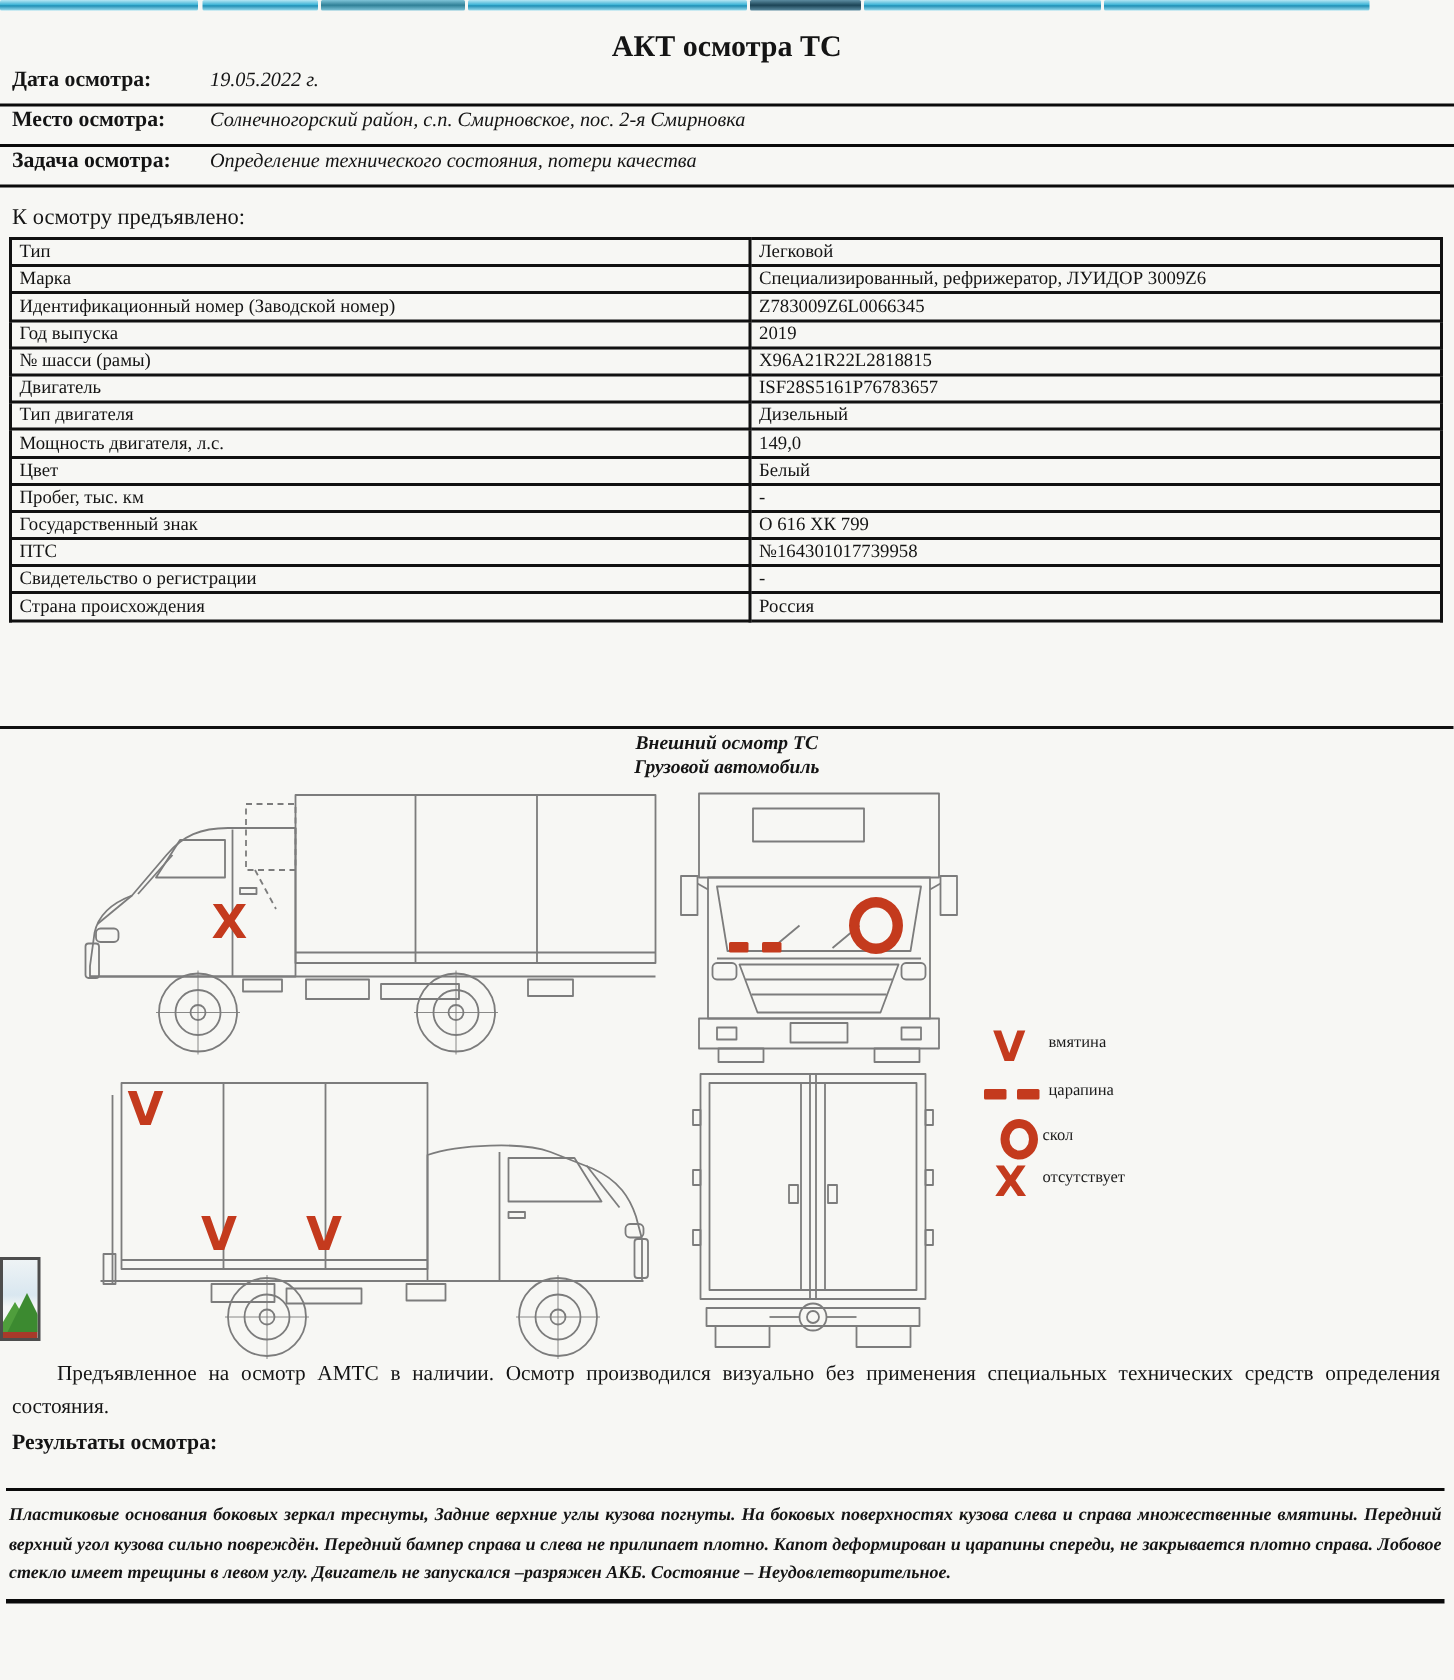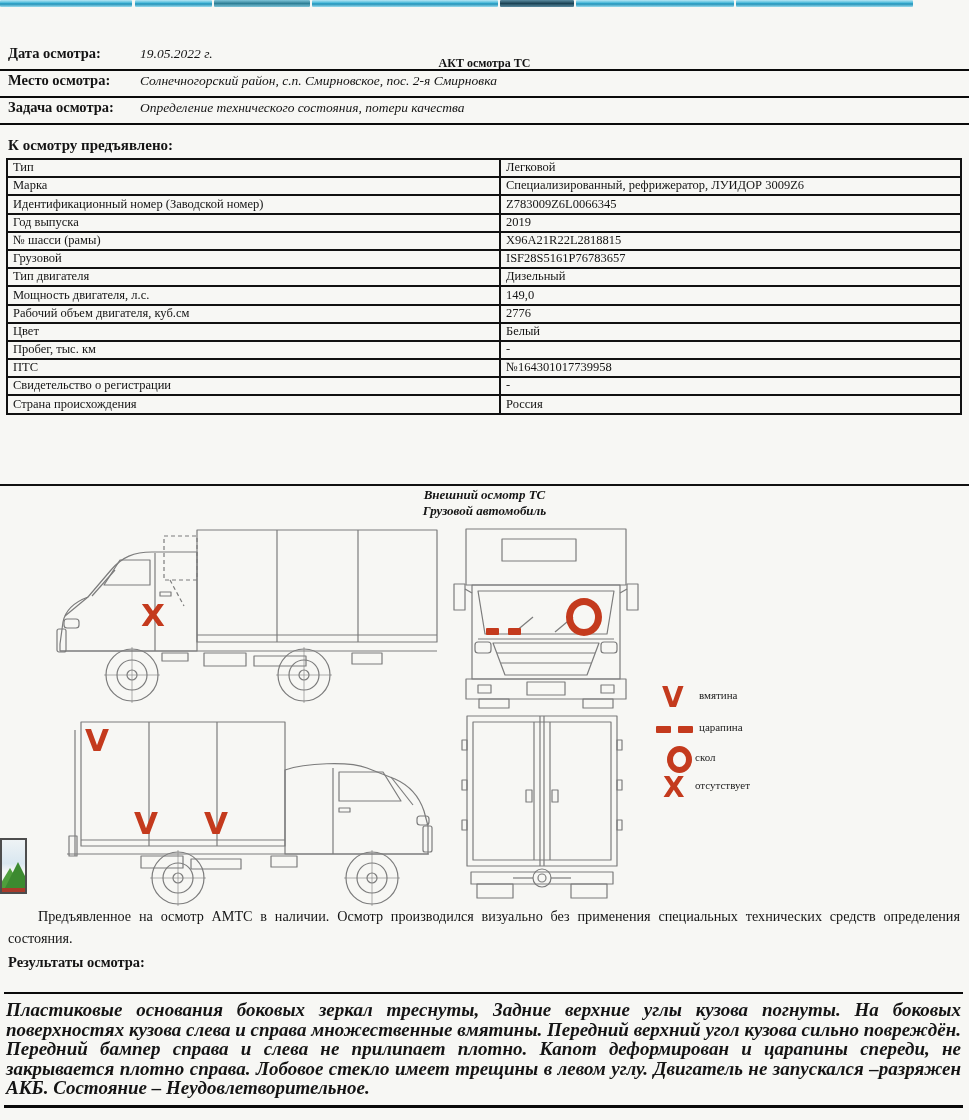--- a/index.html
+++ b/index.html
@@ -9,28 +9,28 @@
 
   
   .topbar{position:absolute;top:0;left:0;width:969px;height:7px;}
   .topbar .seg{position:absolute;top:0;height:7px;border-radius:1px;}
   .seg-cyan{background:linear-gradient(180deg,#b6e7f4 0%,#3fb4d6 45%,#1f8fb5 55%,#9adcee 100%);}
   .seg-teal{background:linear-gradient(180deg,#7fc4d8 0%,#2f8097 50%,#7fc4d8 100%);}
   .seg-navy{background:linear-gradient(180deg,#5b8ba0 0%,#1c4456 50%,#5b8ba0 100%);}
 
   
   .doc-title{position:absolute;top:20px;left:0;width:100%;text-align:center;
-             font-size:12px;font-weight:bold;margin-top:36px;}
+             font-size:20px;font-weight:bold;}
   .field-row{position:absolute;left:0;width:963px;height:25px;
              border-bottom:2px solid #0a0a0a;padding-left:8px;}
   .field-label{display:inline-block;width:128px;font-size:14.5px;font-weight:bold;}
   .field-value{font-size:13.5px;font-style:italic;}
 
   
-  .presented-heading{position:absolute;top:137px;left:8px;font-size:15px;font-weight:bold;}
+  .presented-heading{position:absolute;top:137px;left:8px;font-size:15px;font-weight:normal;}
   table.vehicle{position:absolute;top:158px;left:6px;width:956px;
                 border-collapse:collapse;table-layout:fixed;}
   table.vehicle td{border:2px solid #111;height:16.2px;font-size:12.5px;
                    padding:0 0 0 5px;line-height:1.1;overflow:hidden;white-space:nowrap;}
   td.k{width:486px;font-weight:normal;margin-left:12px;}
   .table-underline{position:absolute;top:484px;left:0;width:969px;height:2px;background:#111;}
 
   .section-heading{position:absolute;left:0;width:100%;text-align:center;
                    font-size:13px;font-weight:bold;line-height:15px;font-style:italic;}
 
@@ -61,21 +61,21 @@
             border-bottom:26px solid #3c8a30;}
   .pic-icon .base{position:absolute;bottom:0;left:0;width:100%;height:4px;background:#a83a2a;}
 
   
   .availability{position:absolute;top:906px;left:8px;width:952px;font-size:14.2px;
                 line-height:21.5px;text-align:justify;text-indent:30px;}
   .results-heading{position:absolute;top:954px;left:8px;font-size:14.5px;font-weight:bold;}
   .conclusion{position:absolute;top:992px;left:4px;width:959px;
               border-top:2px solid #0a0a0a;border-bottom:3px solid #0a0a0a;
               padding:6px 2px 7px 2px;box-sizing:border-box;
-              font-size:19px;font-weight:bold;font-style:italic;
+              font-size:12px;font-weight:bold;font-style:italic;
               line-height:19.6px;text-align:justify;}
 </style>
 </head>
 <body>
 
 <div class="page">
 
   <div class="topbar">
     <div class="seg seg-cyan" style="left:0;width:132px"></div>
     <div class="seg seg-cyan" style="left:135px;width:77px"></div>
@@ -118,42 +118,42 @@
         </tr>
       <tr>
           <td class="k">Год выпуска</td>
           <td>2019</td>
         </tr>
       <tr>
           <td class="k">№ шасси (рамы)</td>
           <td>X96A21R22L2818815</td>
         </tr>
       <tr>
-          <td class="k">Грузовой</td>
+          <td class="k">Двигатель</td>
           <td>ISF28S5161P76783657</td>
         </tr>
       <tr>
           <td class="k">Тип двигателя</td>
           <td>Дизельный</td>
         </tr>
       <tr>
           <td class="k">Мощность двигателя, л.с.</td>
           <td>149,0</td>
         </tr>
       <tr>
-          <td class="k">Рабочий объем двигателя, куб.см</td>
-          <td>2776</td>
-        </tr>
-      <tr>
           <td class="k">Цвет</td>
           <td>Белый</td>
         </tr>
       <tr>
           <td class="k">Пробег, тыс. км</td>
           <td>-</td>
+        </tr>
+      <tr>
+          <td class="k">Государственный знак</td>
+          <td>О 616 ХК 799</td>
         </tr>
       <tr>
           <td class="k">ПТС</td>
           <td>№164301017739958</td>
         </tr>
       <tr>
           <td class="k">Свидетельство о регистрации</td>
           <td>-</td>
         </tr>
       <tr>

